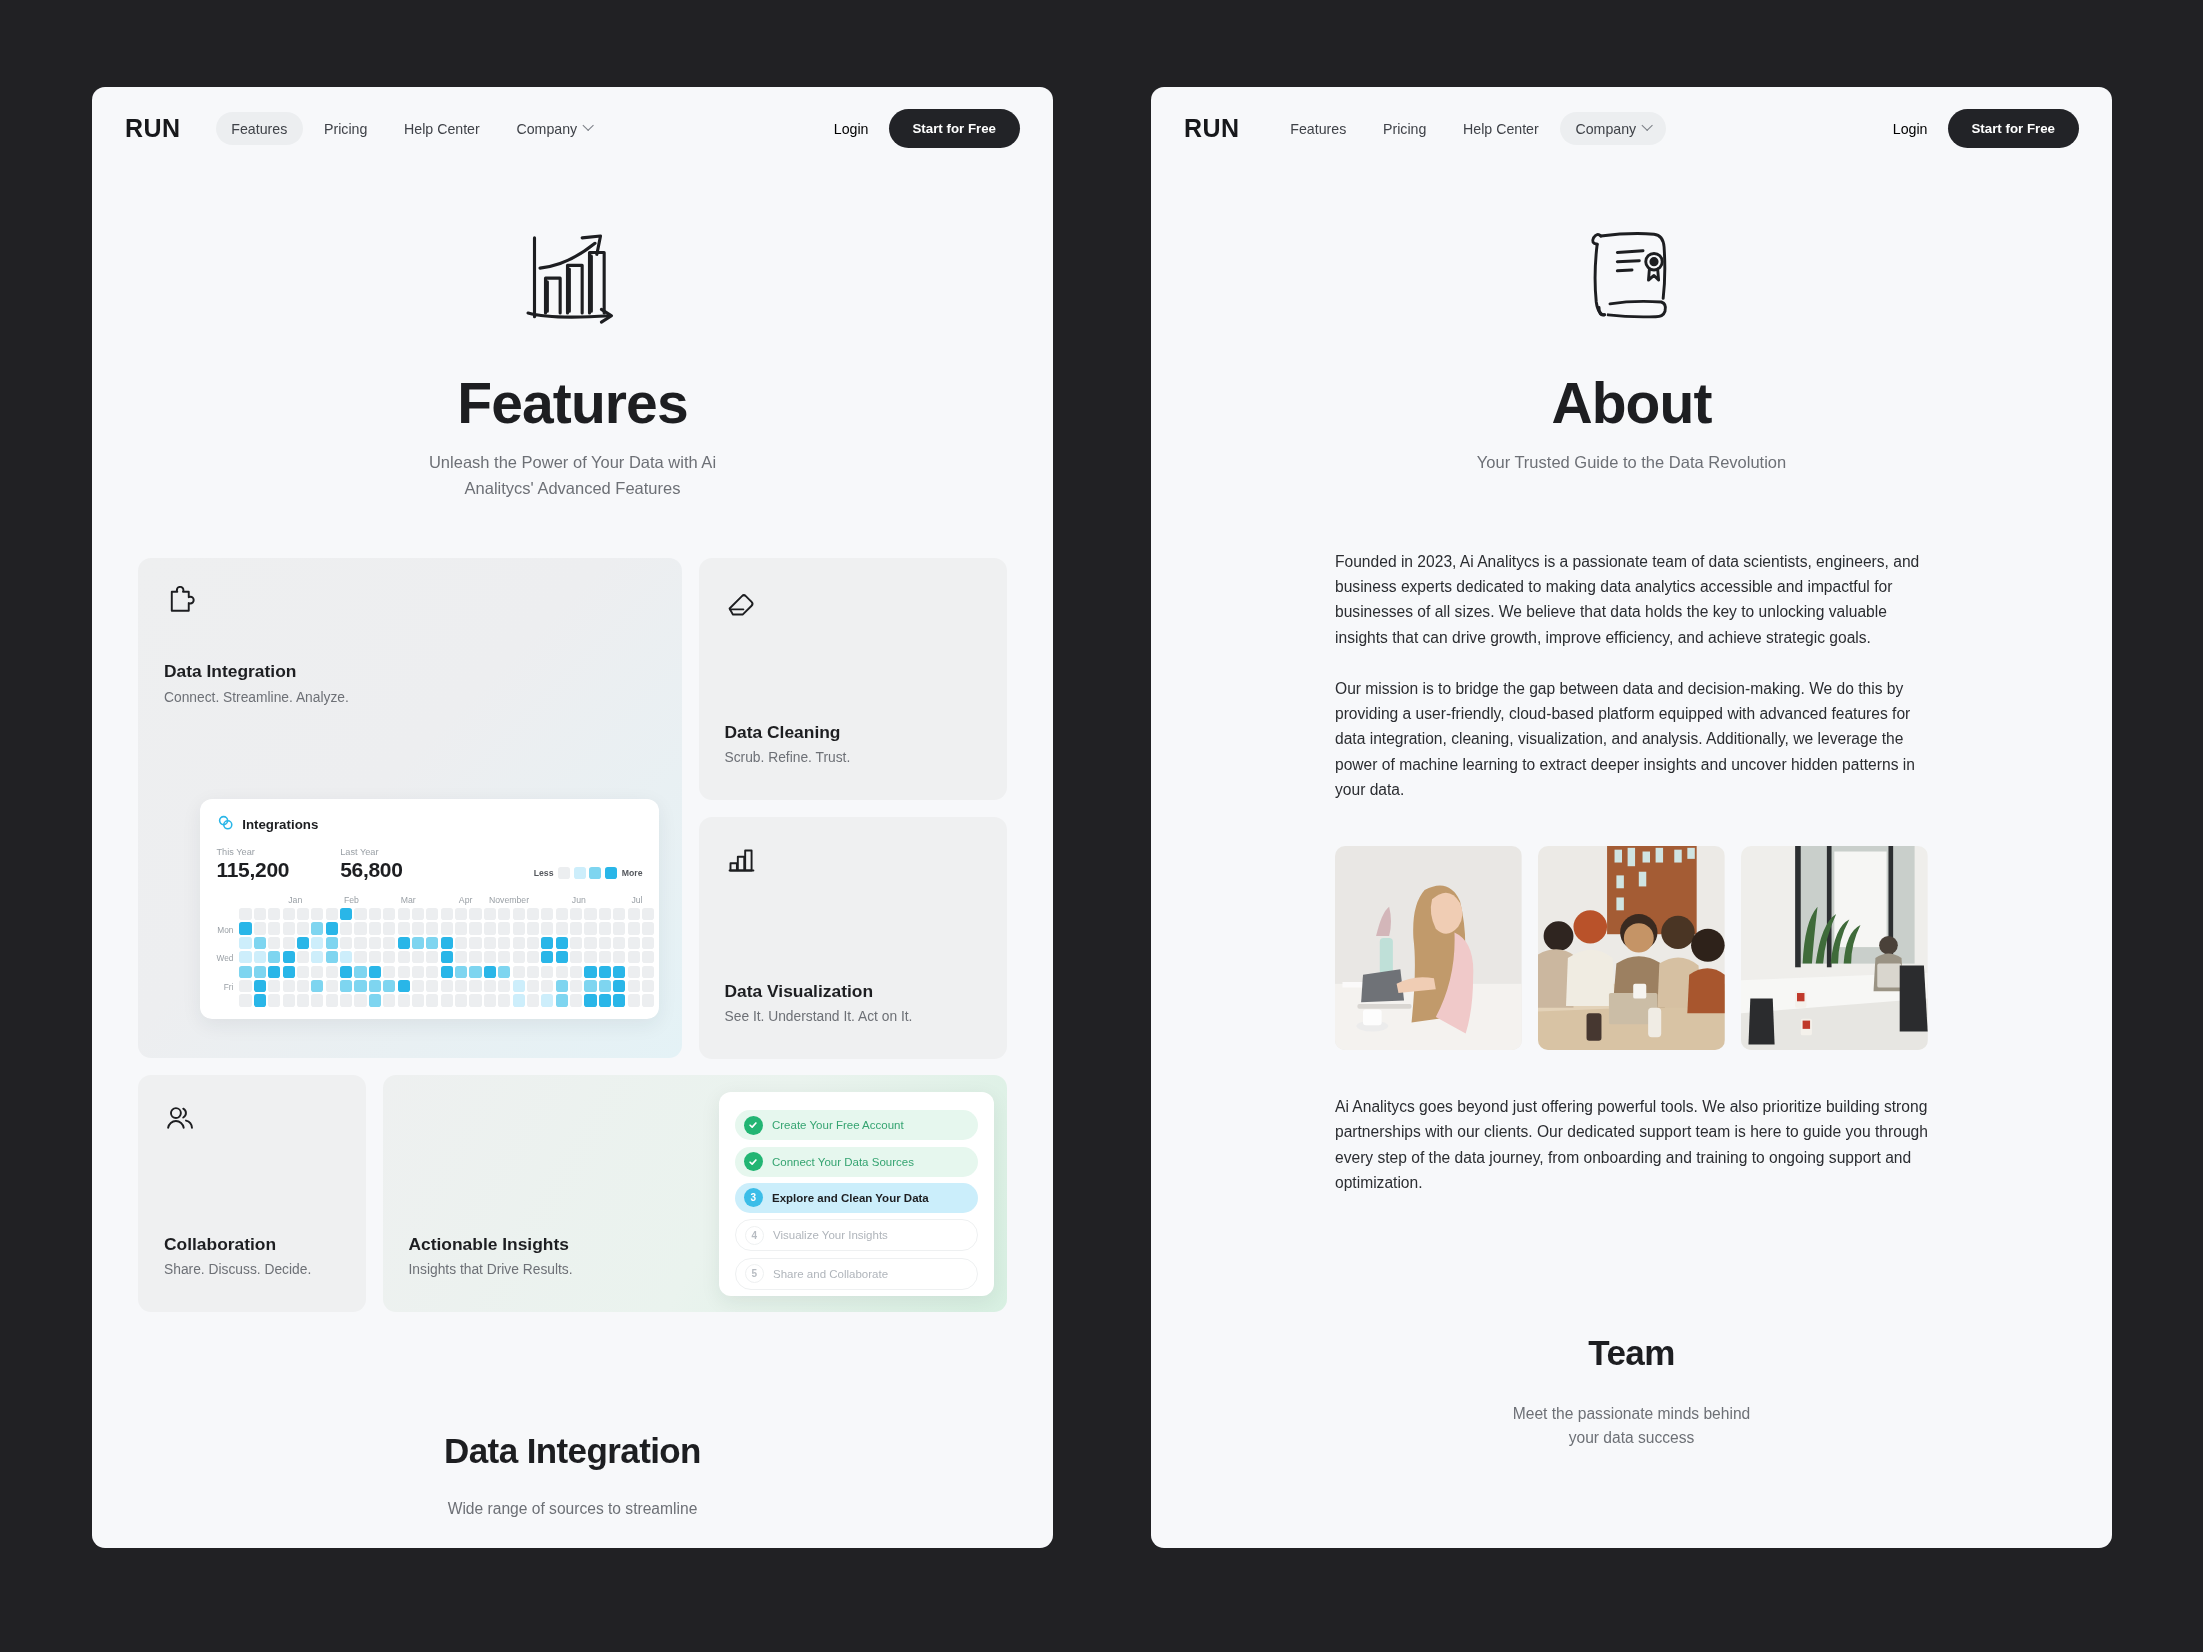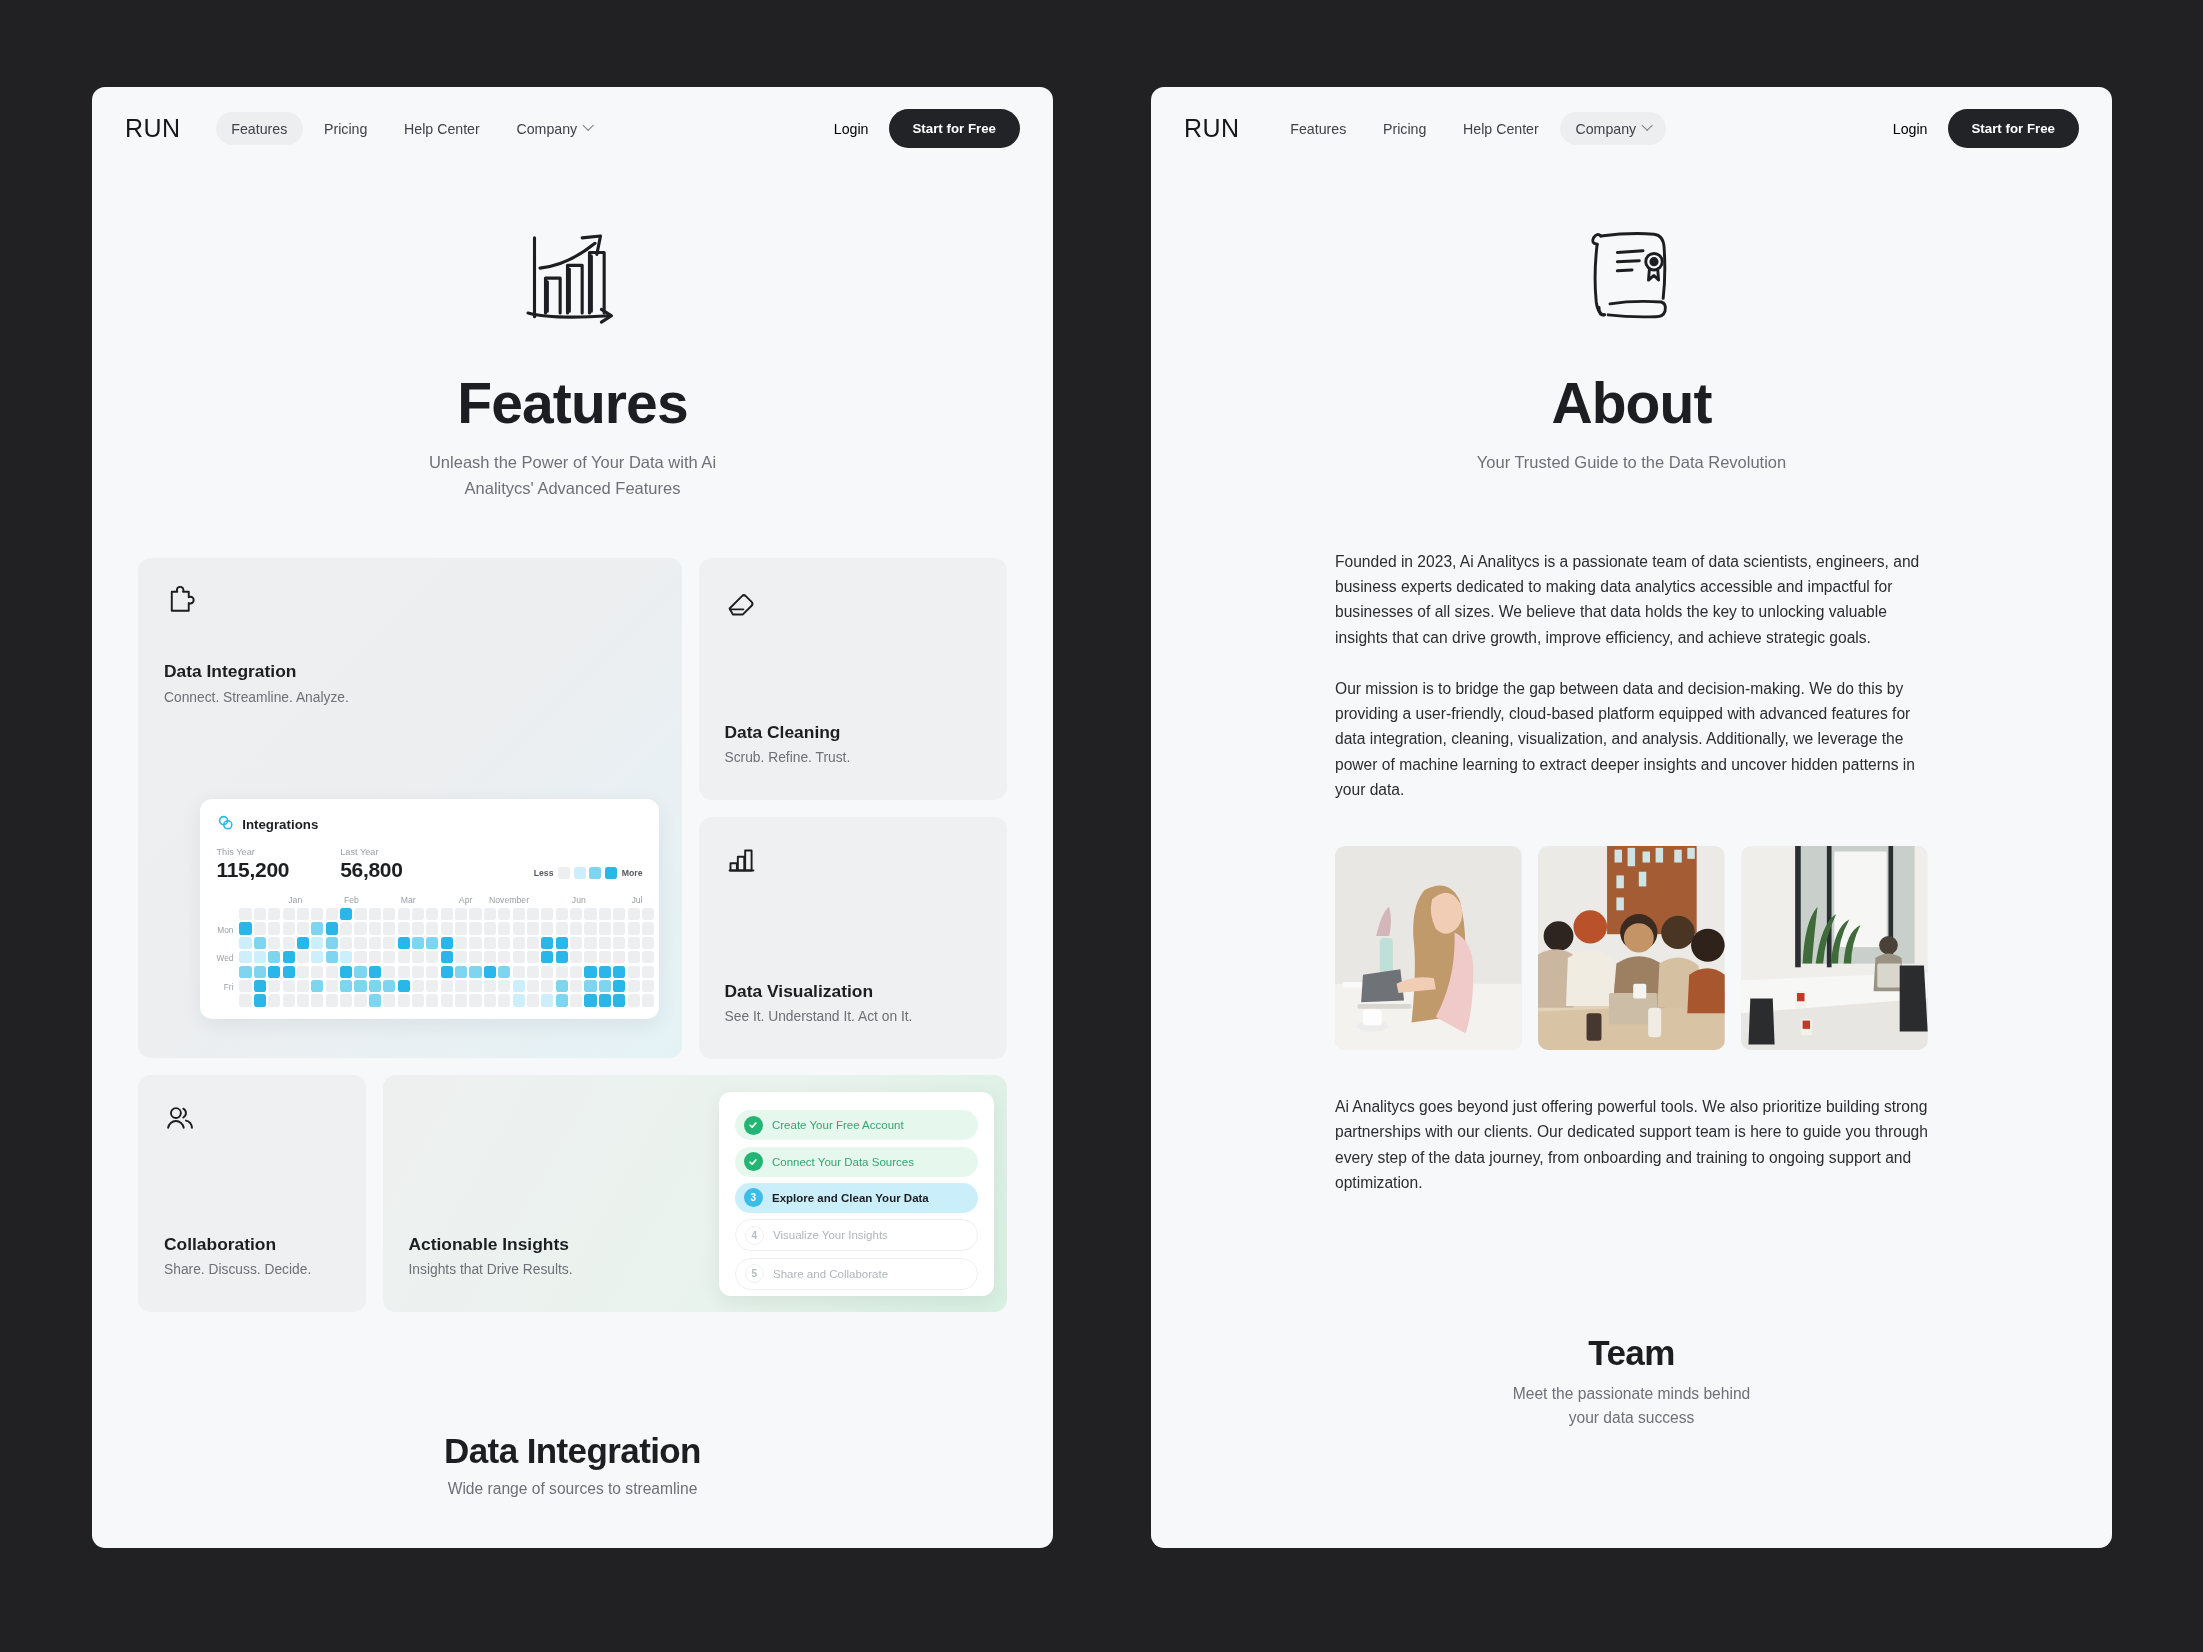--- a/index.html
+++ b/index.html
@@ -13,21 +13,21 @@
 
   .page {
     position: absolute; top: 87px; height: 1461px;
     background: #f7f8fa; border-radius: 13px; overflow: hidden;
   }
   #page-features { left: 92px; width: 961px; }
   #page-about    { left: 1151px; width: 961px; }
 
   
   .nav { display: flex; align-items: center; height: 83px; padding: 0 33px; }
-  .logo { font-size: 25px; font-weight: 400; letter-spacing: 0.5px; color: #17181b; }
+  .logo { font-size: 25px; font-weight: 700; letter-spacing: 0.5px; color: #17181b; }
   .nav-links { display: flex; align-items: center; gap: 5.5px; margin-left: 35px; }
   .nav-link {
     font-size: 14.2px; color: #3f4248; padding: 8.3px 15.6px; border-radius: 18.4px;
     white-space: nowrap; display: flex; align-items: center; gap: 6.4px;
   }
   .nav-link.active { background: #eceef0; }
   .chev { display: inline-block; width: 8.3px; height: 8.3px; border-right: 1.5px solid #7b7f86;
           border-bottom: 1.5px solid #7b7f86; transform: rotate(45deg) translate(-1.8px,-1.8px); }
   .nav-right { margin-left: auto; display: flex; align-items: center; gap: 20px; }
   .login { font-size: 14.2px; color: #000000; }
@@ -104,21 +104,21 @@
   .step.current { background: #cbeefb; }
   .step.current .bullet { background: #3bbde8; color: #fff; }
   .step.current .slabel { color: #1d1e21; font-weight: 700; }
   .step.todo { border: 0.9px solid #eef0f1; }
   .step.todo .bullet { background: #fff; color: #b7bcc2; border: 0.9px solid #eef0f1; }
   .step.todo .slabel { color: #b0b5bb; }
 
   
   .sect { text-align: center; margin-top: 119px; }
   .sect h2 { font-size: 35px; font-weight: 800; color: #1d1e21; letter-spacing: -0.6px; }
-  .sect p { font-size: 15.6px; color: #6d7076; margin-top: 9px; }
+  .sect p { font-size: 15.6px; color: #6d7076; margin-top: 29px; }
 
   
   .about-body { padding: 0 184px; margin-top: 73px; }
   .about-body p { font-size: 15.6px; line-height: 1.62; color: #2b2d31; }
   .about-body p + p { margin-top: 26px; }
   .photos { display: flex; gap: 16.5px; padding: 0 184px; margin-top: 44px; }
   .photo { flex: 1; height: 204px; border-radius: 10px; overflow: hidden; position: relative; }
   .sect-team { margin-top: 138px; }
   .sect-team p { line-height: 1.55; }
 </style>

